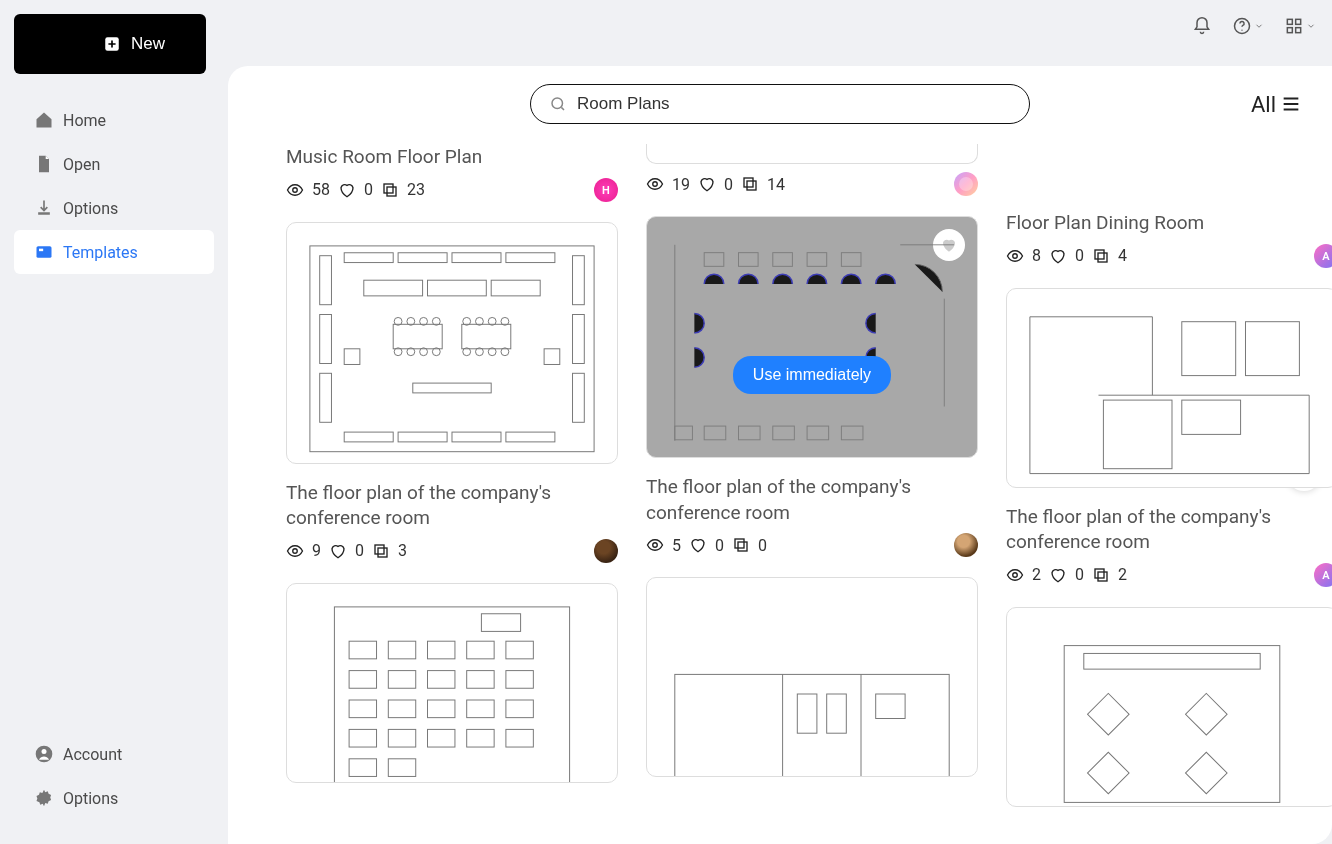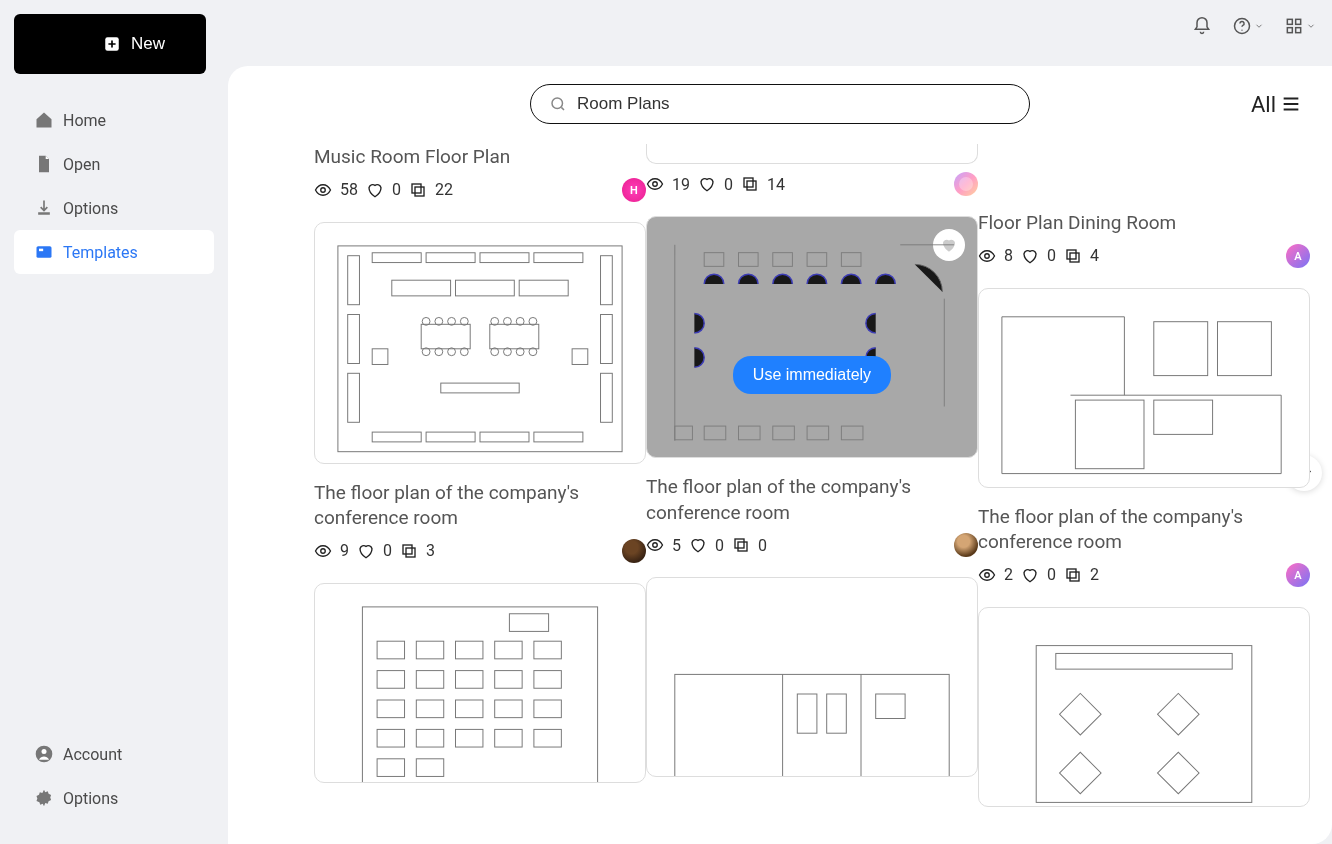--- a/index.html
+++ b/index.html
@@ -115,21 +115,22 @@
       align-items: center;
       gap: 4px;
       font-size: 22px;
       color: #222;
       cursor: pointer;
     }
     .filter-all svg { width: 22px; height: 22px; stroke: #222; fill: none; stroke-width: 2.2; }
     .grid {
       display: grid;
       grid-template-columns: repeat(3, 332px);
-      padding: 0 0 0 86px;
+      gap: 28px;
+      padding: 0 0 0 58px;
       overflow-y: auto;
       height: calc(100% - 60px);
     }
     .card-col { display: flex; flex-direction: column; }
     .thumb {
       width: 332px;
       height: 242px;
       border: 1px solid #ddd;
       border-radius: 10px;
       background: #fff;
@@ -334,21 +335,21 @@
               </svg>
               <span>58</span>
             <svg viewBox="0 0 24 24">
                 <path d="M12 21s-8-5-8-12a5 5 0 0 1 8-3 5 5 0 0 1 8 3c0 7-8 12-8 12z"></path>
               </svg>
               <span>0</span>
             <svg viewBox="0 0 24 24">
                 <rect x="8" y="8" width="12" height="12"></rect>
                 <rect x="4" y="4" width="12" height="12"></rect>
               </svg>
-              <span>22</span>
+              <span>23</span>
           </div>
           <div class="avatar pink"></div>
         </div>
       </div>
       <div class="spacer"></div>
       <div class="thumb">
         <svg class="fp" viewBox="0 0 300 220">
           <rect x="5" y="5" width="290" height="210"></rect>
           <rect x="15" y="15" width="12" height="50"></rect>
             <rect x="15" y="75" width="12" height="50"></rect>

